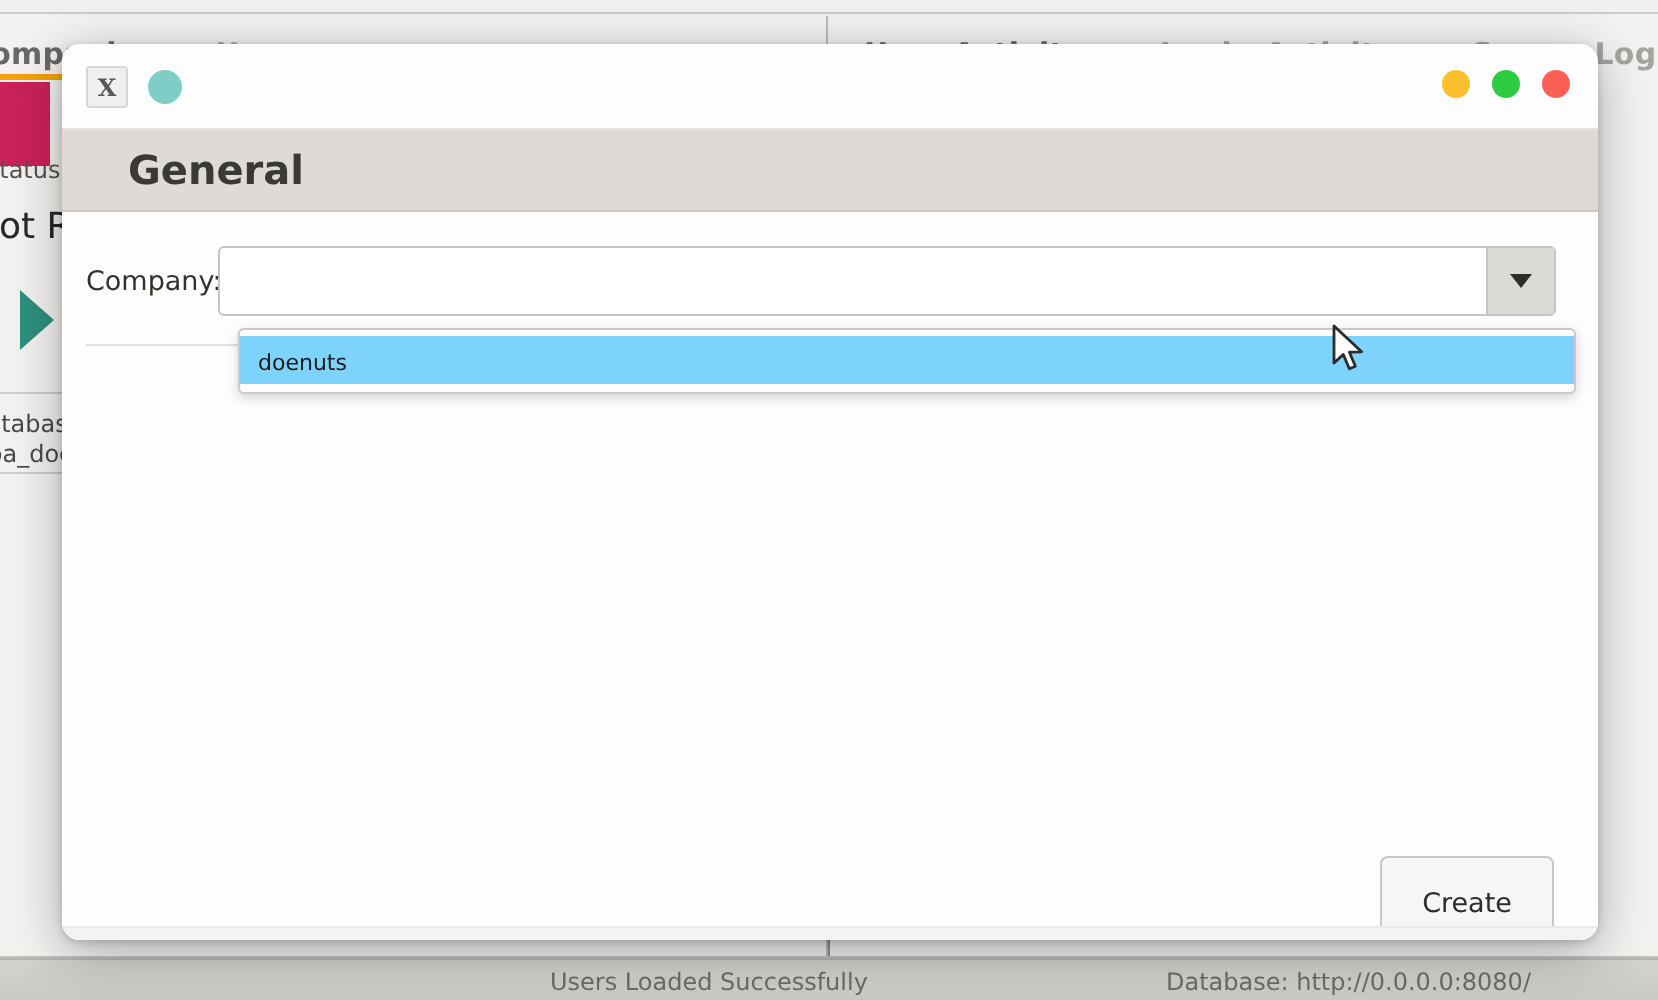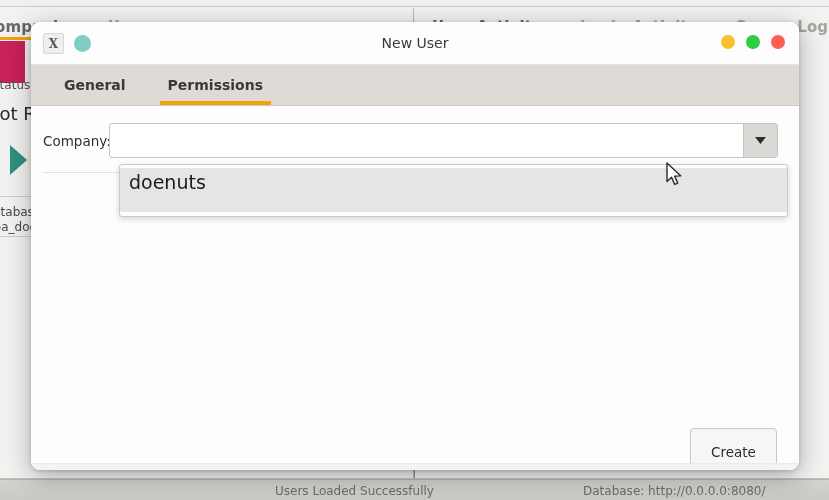--- a/index.html
+++ b/index.html
@@ -200,21 +200,21 @@
   .tabstrip {
     position: relative;
     height: 40px;
     background: #dedbd7;
     display: flex;
     align-items: center;
     padding-left: 25px;
     gap: 26px;
   }
   .dtab {
-    font-size: 14px;
+    font-size: 20px;
     font-weight: bold;
     color: #3b3936;
     padding: 0 8px;
     height: 40px;
     display: flex;
     align-items: center;
     position: relative;
     cursor: default;
   }
   .dtab.active::after {
@@ -291,26 +291,26 @@
     width: 669px;
     background: #fdfdfd;
     border: 1px solid #cbc9c6;
     border-radius: 3px;
     box-shadow: 0 2px 6px rgba(0,0,0,0.16);
     padding: 3px 0 4px 0;
     box-sizing: border-box;
     z-index: 20;
   }
   .dd-item {
-    height: 44px;
+    height: 24px;
     line-height: 28px;
     padding-left: 9px;
-    font-size: 19px;
+    font-size: 11px;
     color: #1d1b19;
-    background: #e5e5e5;
+    background: #7dd3fc;
     cursor: default;
   }
 
   
   .dfooter {
     position: relative;
     height: 92px;
     background: #fdfdfd;
   }
   .btnrow {
@@ -387,31 +387,29 @@
     </div>
   </div>
 
   <div class="dialog">
 
     <div class="titlebar">
       <div class="tb-left">
         <div class="xicon">X</div>
         <div class="teal-dot"></div>
       </div>
-      <div class="title-text">New User</div>
       <div class="tb-right">
         <div class="wbtn" style="background:#fbc02d"></div>
         <div class="wbtn" style="background:#2ecc40"></div>
         <div class="wbtn" style="background:#fc6054"></div>
       </div>
     </div>
 
     <div class="tabstrip">
       <div class="dtab">General</div>
-      <div class="dtab active">Permissions</div>
     </div>
 
     <div class="dbody">
       <div class="hsep"></div>
 
       <div class="field-row">
         <div class="field-label">Company:</div>
         <div class="combo">
           <input class="combo-input" type="text" placeholder="" value="" style="">
           <div class="combo-arrow">

